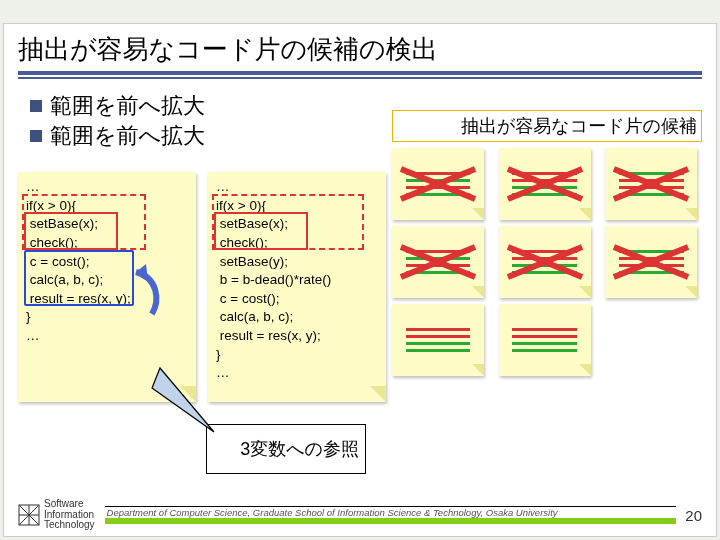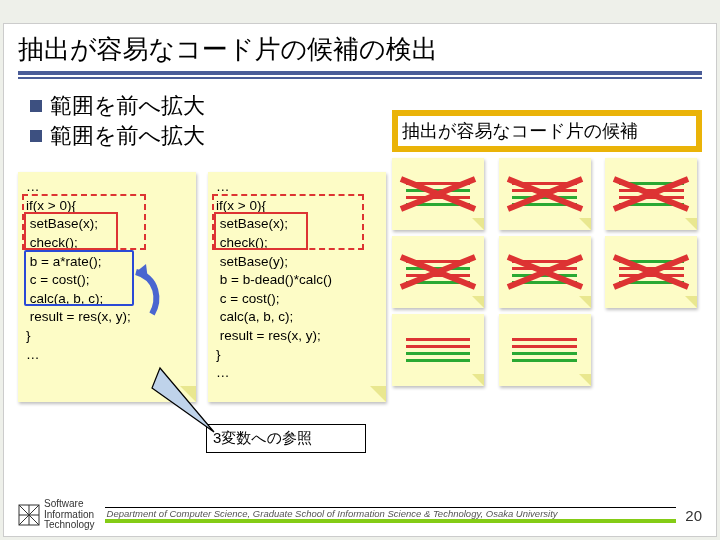--- a/index.html
+++ b/index.html
@@ -62,22 +62,22 @@
     position:absolute; border:2px solid #2a4ad6; border-radius:2px; pointer-events:none;
   }
   .arrow {
     position:absolute; pointer-events:none;
   }
   .candidates-box {
     position:absolute; right:0; top:0;
     width:310px;
   }
   .cand-title {
-    border:6px solid #eab308; background:#fff;
-    font-size:18px; text-align:left;
+    border:1px solid #eab308; background:#fff;
+    font-size:18px; text-align:right;
     padding:3px 4px; margin-bottom:6px;
   }
   .cand-grid {
     display:grid; grid-template-columns: repeat(3, 1fr);
     gap: 6px 10px;
   }
   .cand {
     position:relative; width:92px; height:72px;
     background:#fdfcc6;
     box-shadow: 1px 2px 3px rgba(0,0,0,.25);
@@ -100,36 +100,36 @@
     background:#d33; transform-origin:center;
   }
   .cand .x1 { transform: translateY(-50%) rotate(22deg); }
   .cand .x2 { transform: translateY(-50%) rotate(-22deg); }
   .callout {
     position:absolute; left:188px; top:252px;
     width:160px;
   }
   .callout .bubble {
     border:1.5px solid #000; background:#fff;
-    font-size:15px; text-align:left;
-    padding:4px 6px;
+    font-size:18px; text-align:right;
+    padding:12px 6px;
   }
   .callout svg { position:absolute; left:-56px; top:-60px; }
   .footer {
     position:absolute; left:14px; right:14px; bottom:6px; height:30px;
     display:flex; align-items:center;
   }
   .footer .logo {
     display:flex; align-items:center; gap:4px;
     color:#333; font-size:10px; line-height:1.05;
   }
   .footer .logo svg { flex-shrink:0; }
   .footer .dept {
     margin-left:10px; flex:1;
-    border-top:1px solid #000; border-bottom:4px solid #84cc16;
+    border-top:1px solid #000; border-bottom:6px solid #84cc16;
     font-size:9.5px; font-style:italic;
     padding:0 2px;
     overflow:hidden; white-space:nowrap;
     color:#555;
   }
   .footer .pagenum {
     width:26px; text-align:right; font-size:15px; color:#333;
   }
 </style>
 </head>
@@ -156,21 +156,20 @@
     </div>
   </div>
 
   <div class="content">
 
     <div class="code-note" style="left:0; top:0;">
       <div class="line">…</div>
       <div class="line">if(x &gt; 0){</div>
       <div class="line"> setBase(x);</div>
       <div class="line"> check();</div>
-      <div class="line"> b = a*rate();</div>
       <div class="line"> c = cost();</div>
       <div class="line"> calc(a, b, c);</div>
       <div class="line"> result = res(x, y);</div>
       <div class="line">}</div>
       <div class="line">…</div>
       <div class="corner"></div>
 
       <div class="dashbox" style="left:4px; top:22px; width:124px; height:56px;"></div>
 
       <div class="solidbox" style="left:6px; top:40px; width:94px; height:38px;"></div>
@@ -182,21 +181,21 @@
         <polygon points="32,10 42,2 44,18" fill="#4a66d0"></polygon>
       </svg>
     </div>
 
     <div class="code-note" style="left:190px; top:0;">
       <div class="line">…</div>
       <div class="line">if(x &gt; 0){</div>
       <div class="line"> setBase(x);</div>
       <div class="line"> check();</div>
       <div class="line"> setBase(y);</div>
-      <div class="line"> b = b-dead()*calc()</div>
+      <div class="line"> b = b-dead()*rate()</div>
       <div class="line"> c = cost();</div>
       <div class="line"> calc(a, b, c);</div>
       <div class="line"> result = res(x, y);</div>
       <div class="line">}</div>
       <div class="line">…</div>
       <div class="corner"></div>
       <div class="dashbox" style="left:4px; top:22px; width:152px; height:56px;"></div>
       <div class="solidbox" style="left:6px; top:40px; width:94px; height:38px;"></div>
     </div>
 

